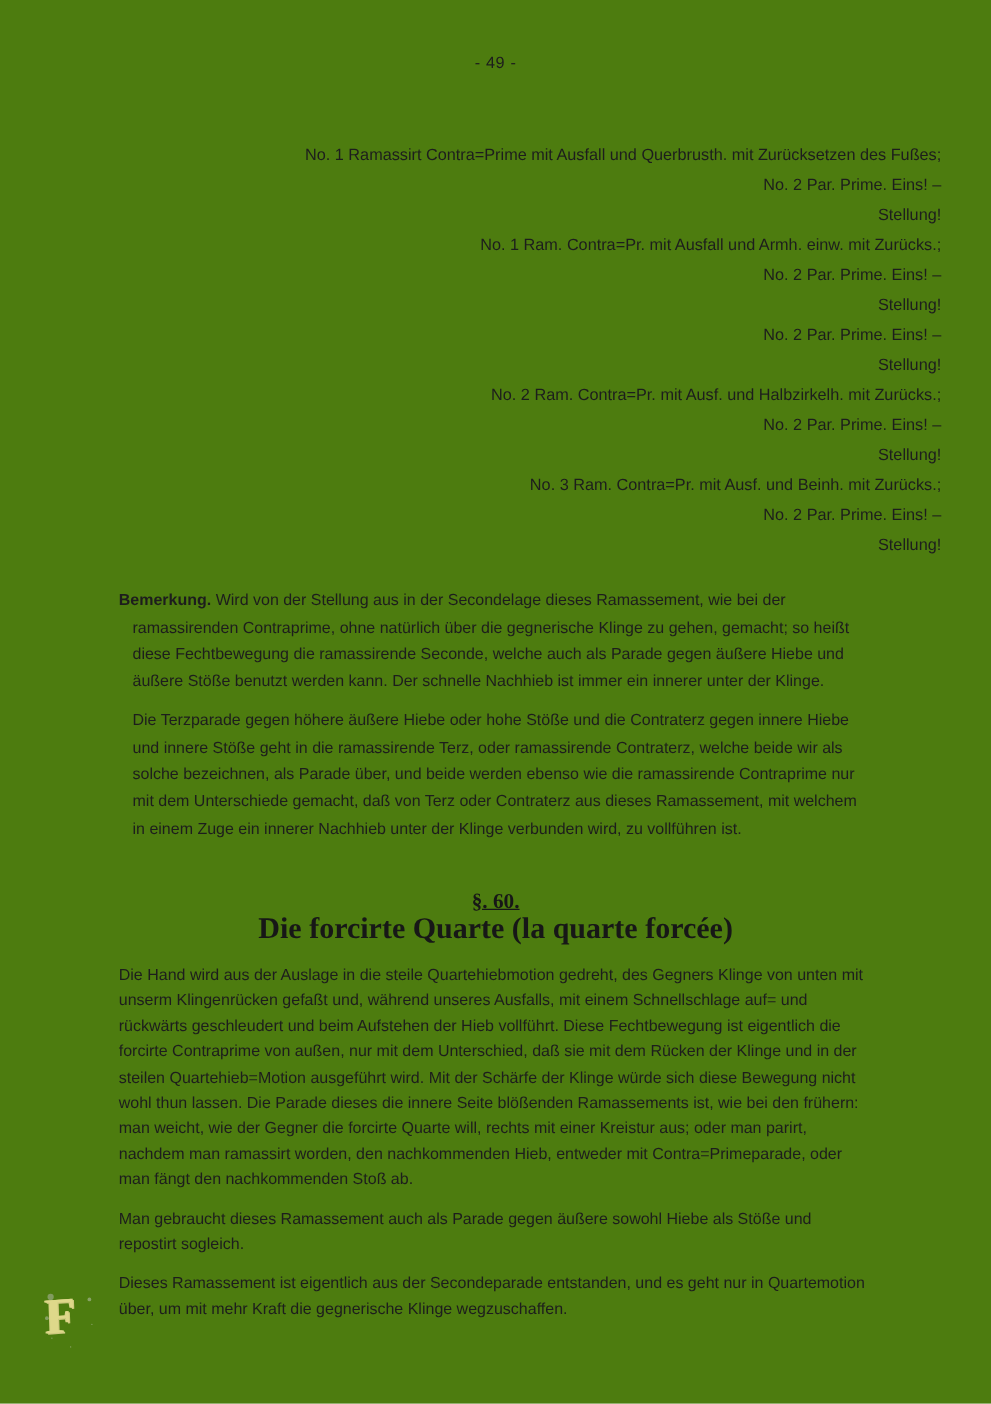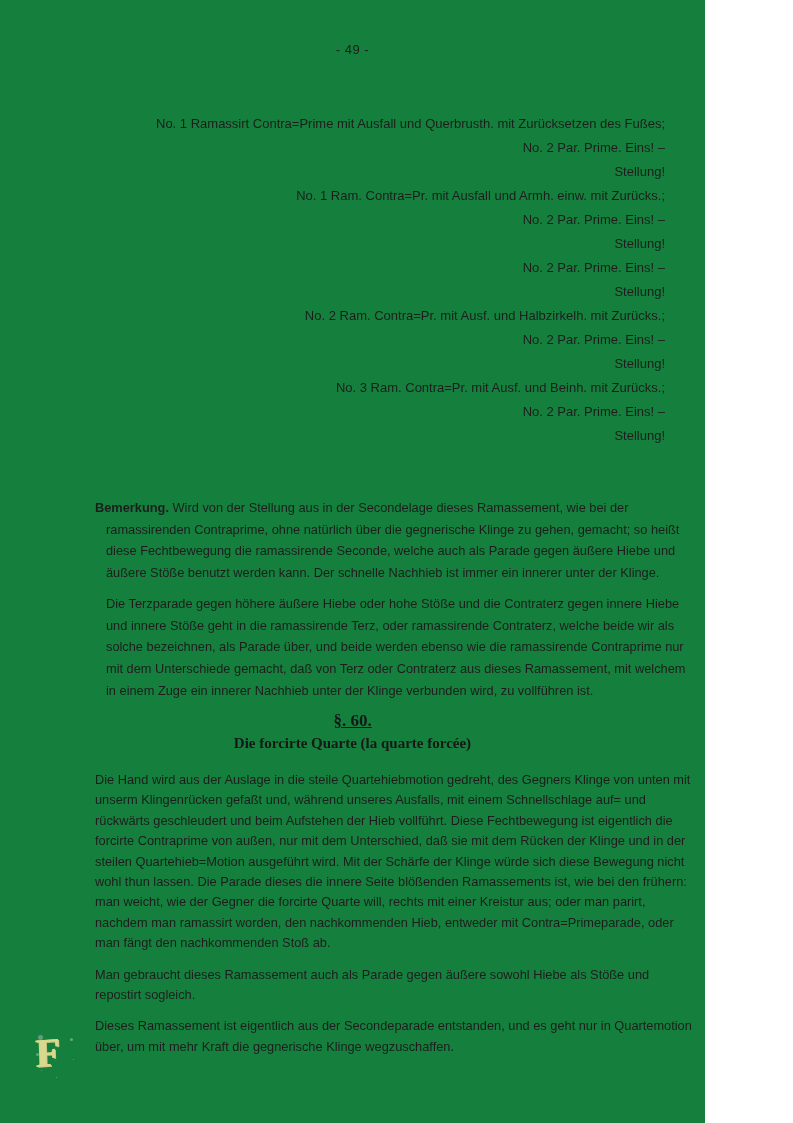--- a/index.html
+++ b/index.html
@@ -2,23 +2,23 @@
 <html><head>
 <meta charset="utf-8">
 <style>
   html, body {
     margin: 0;
     padding: 0;
     background: #ffffff;
   }
   .page {
     position: relative;
-    width: 705px;
+    width: 793px;
     height: 1123px;
-    background: #15803d;
+    background: #4d7c0f;
     font-family: "Liberation Sans", sans-serif;
     color: #1d1d1d;
     overflow: hidden;
   }
   .pageno {
     position: absolute;
     top: 42px;
     left: 0;
     width: 100%;
     text-align: center;
@@ -38,21 +38,21 @@
     line-height: 24px;
     font-size: 13px;
     white-space: nowrap;
   }
   .drill .st {
     padding-left: 93px;
   }
   
   .remark {
     position: absolute;
-    top: 497px;
+    top: 469px;
     left: 95px;
     width: 601px;
     font-size: 12.8px;
     line-height: 21.7px;
   }
   .remark p {
     margin: 0;
     padding-left: 11px;
   }
   .remark p.hang {
@@ -75,21 +75,21 @@
     font-weight: bold;
     color: #171717;
   }
   .secnum {
     font-size: 17px;
     line-height: 21px;
     display: block;
     text-decoration: underline;
   }
   .sectitle {
-    font-size: 15px;
+    font-size: 24px;
     line-height: 25px;
     display: block;
   }
   
   .bodytext {
     position: absolute;
     top: 770px;
     left: 95px;
     width: 613px;
     font-size: 12.8px;

